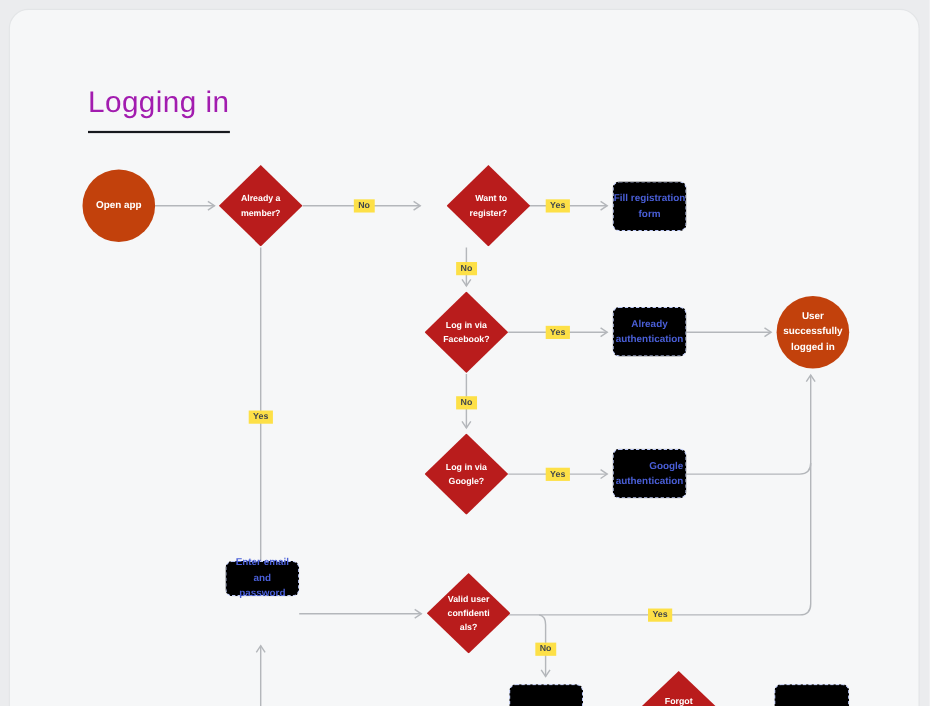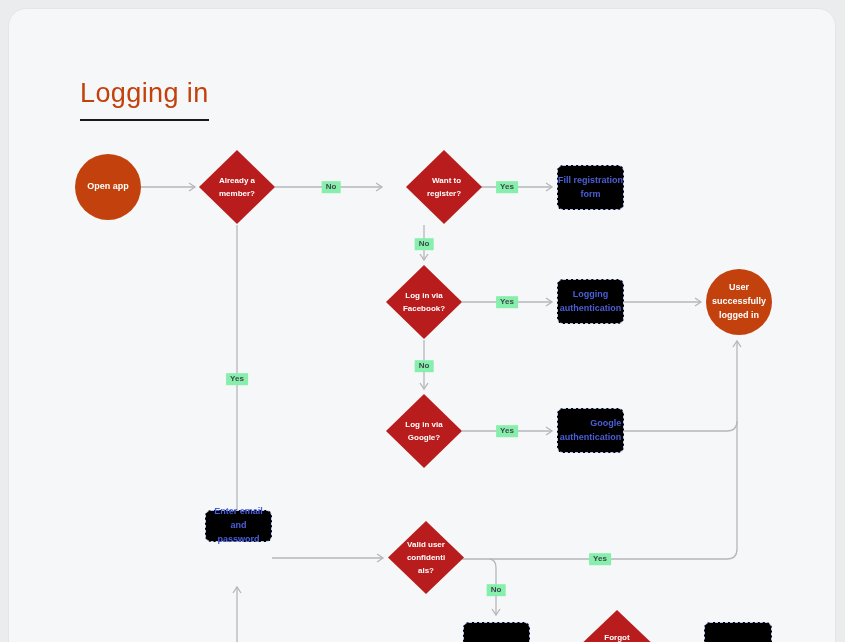--- a/index.html
+++ b/index.html
@@ -8,21 +8,21 @@
     background:#ebecee;
     font-family:"Liberation Sans",sans-serif;
   }
   .card{
     position:absolute;left:8px;top:8px;width:828px;height:700px;
     background:#f6f7f8;border:1px solid #e3e5e7;border-radius:18px;
     box-sizing:border-box;
   }
   .title{
     position:absolute;left:80px;top:78px;margin:0;
-    font-size:27px;font-weight:500;letter-spacing:.4px;color:#c2410c;
+    font-size:27px;font-weight:500;letter-spacing:.4px;color:#a21caf;
     padding:0 0 10px 0;border-bottom:2.5px solid #17191e;
     display:inline-block;
   }
   .connectors{position:absolute;left:0;top:0;pointer-events:none;}
   .node{
     position:absolute;display:flex;align-items:center;justify-content:center;
     text-align:center;white-space:pre-line;font-weight:bold;box-sizing:border-box;
   }
   .circle{
     border-radius:50%;background:#c2410c;color:#ffffff;
@@ -32,21 +32,21 @@
     background:#b91c1c;color:#ffffff;font-size:8px;line-height:1.65;
     clip-path:polygon(50% 0,100% 50%,50% 100%,0 50%);
   }
   .rect{
     background:#000000;color:#4a5fd8;font-size:9px;line-height:1.55;
     border-radius:6px;border:1px dashed #bcc8f5;
   }
   .forgot-node{align-items:flex-start;padding-top:21px;}
   .edge-label{
     position:absolute;transform:translate(-50%,-50%);
-    background:#86efac;color:#41464c;font-size:8px;font-weight:bold;
+    background:#fde047;color:#41464c;font-size:8px;font-weight:bold;
     padding:1px 4px;line-height:1.2;
   }
 </style>
 </head>
 <body>
 
 <div class="card"></div>
 
 <h1 class="title">Logging in</h1>
 
@@ -81,21 +81,21 @@
 
 <div class="node diamond" style="left:406px;top:150px;width:76px;height:74px;text-align:right;">Want to
 register?</div>
 
 <div class="node rect" style="left:557px;top:165px;width:67px;height:45px;">Fill registration
 form</div>
 
 <div class="node diamond" style="left:386px;top:265px;width:76px;height:74px;">Log in via
 Facebook?</div>
 
-<div class="node rect" style="left:557px;top:279px;width:67px;height:45px;">Logging
+<div class="node rect" style="left:557px;top:279px;width:67px;height:45px;">Already
 authentication</div>
 
 <div class="node circle" style="left:706px;top:269px;width:66px;height:66px;">User
 successfully
 logged in</div>
 
 <div class="node diamond" style="left:386px;top:394px;width:76px;height:74px;">Log in via
 Google?</div>
 
 <div class="node rect" style="left:557px;top:408px;width:67px;height:45px;text-align:right;">Google

